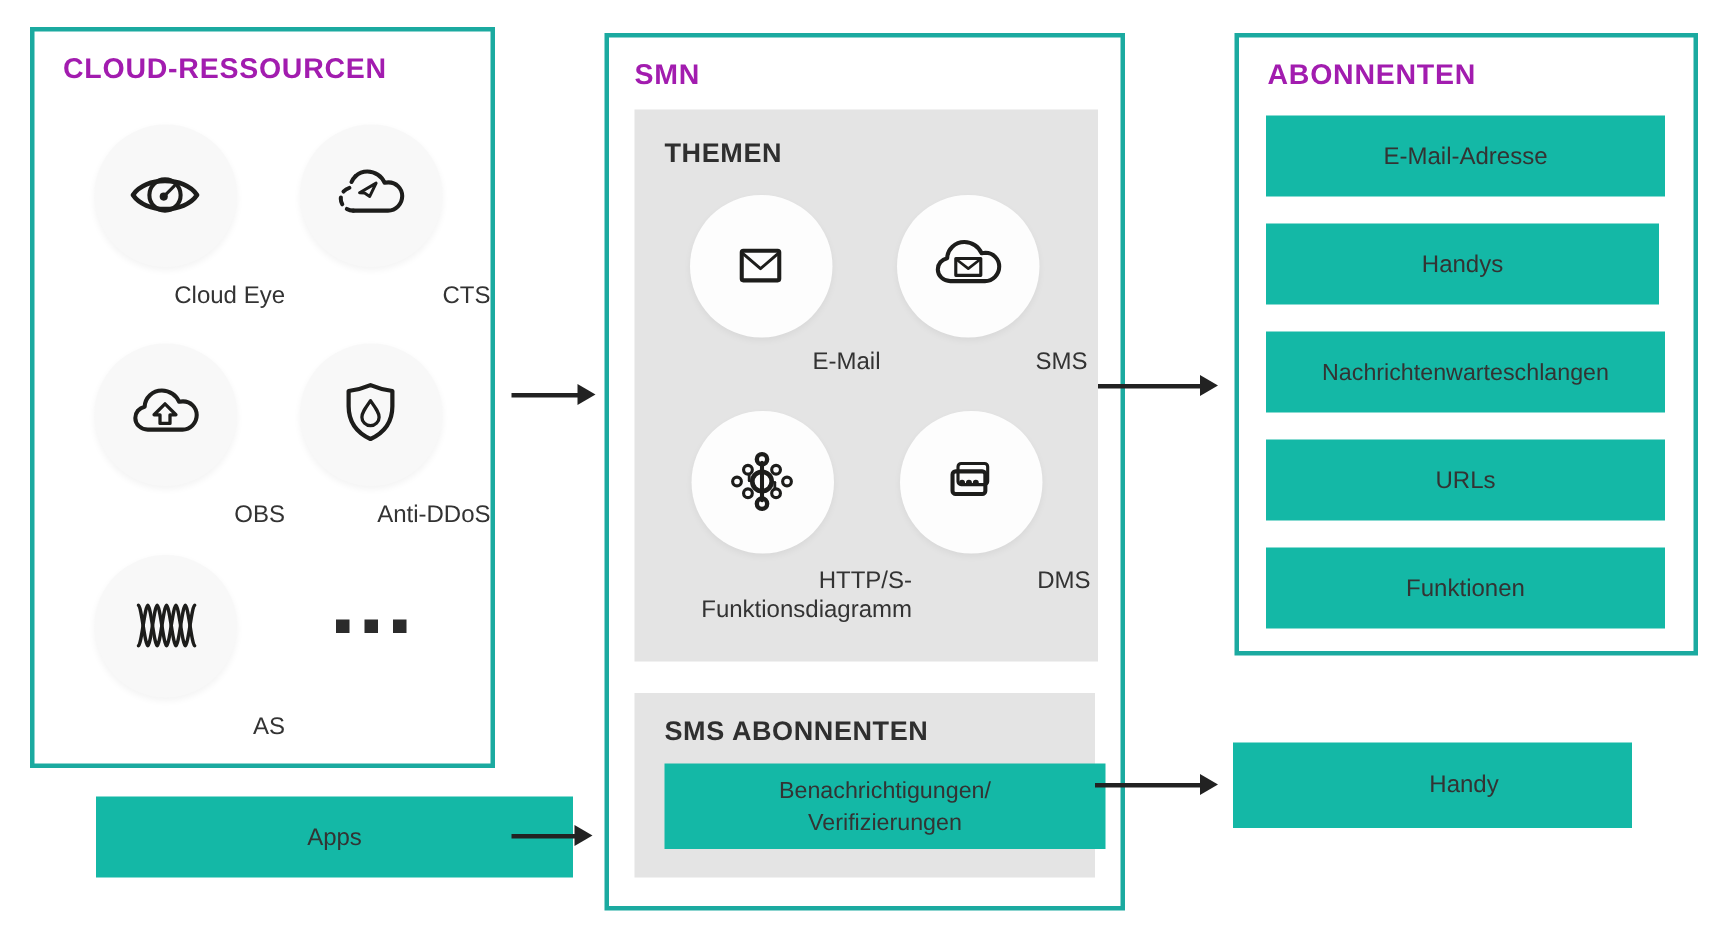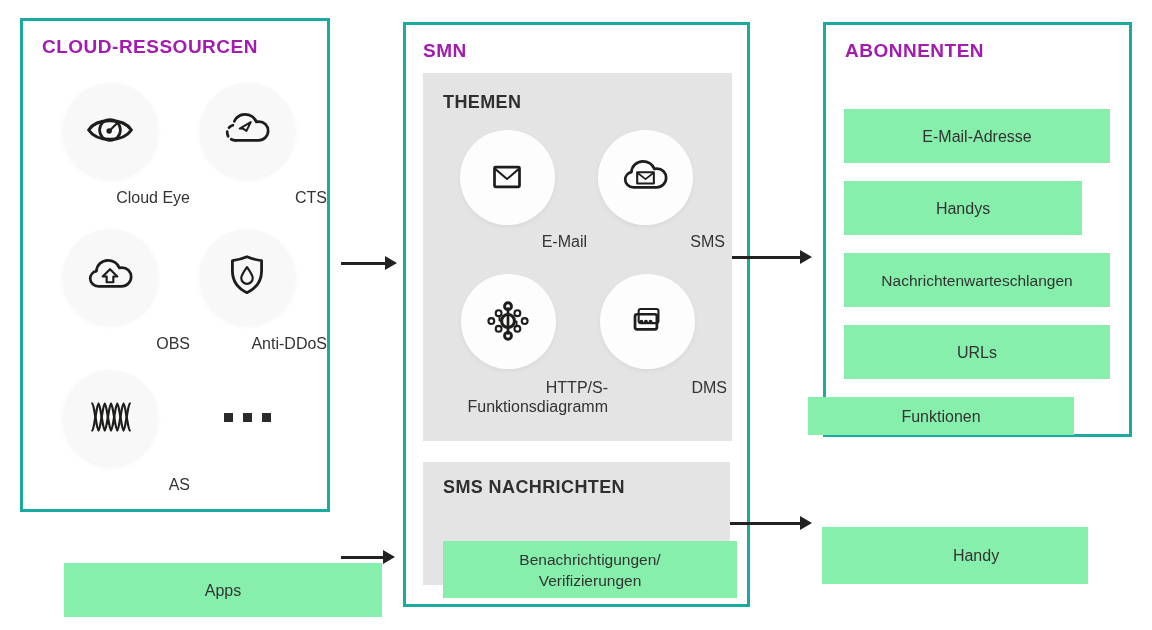--- a/index.html
+++ b/index.html
@@ -8,21 +8,21 @@
     font-family:"Liberation Sans", sans-serif;color:#333;
   }
   .outline-box{position:absolute;border:3px solid #1BAAA0;background:#fff;box-sizing:border-box;}
   .box-title{position:absolute;font-size:19px;font-weight:bold;color:#a21caf;letter-spacing:.5px;white-space:nowrap;}
   .panel{position:absolute;background:#E4E4E4;}
   .panel-header{position:absolute;font-size:18px;font-weight:bold;color:#2f2f2f;letter-spacing:.4px;white-space:nowrap;}
   .icon-circle{position:absolute;width:95px;height:95px;border-radius:50%;display:flex;align-items:center;justify-content:center;box-shadow:0 2px 5px rgba(0,0,0,0.05);}
   .circle-white{background:#f8f8f8;}
   .circle-panel{background:#fdfdfd;}
   .icon-label{position:absolute;font-size:16px;color:#333;text-align:right;line-height:19px;}
-  .teal-btn{position:absolute;background:#86efac;color:#333;display:flex;align-items:center;justify-content:center;text-align:center;font-size:16px;line-height:21px;box-sizing:border-box;margin-top:32px;}
+  .teal-btn{position:absolute;background:#14b8a6;color:#333;display:flex;align-items:center;justify-content:center;text-align:center;font-size:16px;line-height:21px;box-sizing:border-box;}
   .arrow{position:absolute;height:14px;z-index:5;}
   .arrow .shaft{position:absolute;left:0;right:10px;top:5.5px;height:3px;background:#222;}
   .arrow .head{position:absolute;right:0;top:0;width:0;height:0;border-top:7px solid transparent;border-bottom:7px solid transparent;border-left:12px solid #222;}
   svg{display:block;}
   .ic{stroke:#1d1d1b;fill:none;stroke-linecap:round;stroke-linejoin:round;}
 </style>
 </head>
 <body>
 
 <div class="canvas">
@@ -129,36 +129,36 @@
       <rect class="ic" stroke-width="2" x="16" y="12.5" width="19" height="13.5" rx="2"></rect>
       <rect class="ic" stroke-width="2.6" x="12.5" y="17.5" width="21" height="14.5" rx="2" fill="#fdfdfd"></rect>
       <circle cx="18.6" cy="24.8" r="1.9" fill="#1d1d1b"></circle>
       <circle cx="23" cy="24.8" r="1.9" fill="#1d1d1b"></circle>
       <circle cx="27.4" cy="24.8" r="1.9" fill="#1d1d1b"></circle>
     </svg>
   </div>
   <div class="icon-label" style="left:567px;top:378px;width:160px;">DMS</div>
 
   <div class="panel" style="left:423px;top:462px;width:307px;height:123px;"></div>
-  <div class="panel-header" style="left:443px;top:477px;">SMS NACHRICHTEN</div>
+  <div class="panel-header" style="left:443px;top:477px;">SMS ABONNENTEN</div>
   <div class="teal-btn" style="left:443px;top:509px;width:294px;height:57px;font-size:15.5px;">
     <div>
       <div>Benachrichtigungen/</div>
       <div>Verifizierungen</div>
     </div>
   </div>
 
   <div class="outline-box" style="left:823px;top:22px;width:309px;height:415px;"></div>
   <div class="box-title" style="left:845px;top:40px;">ABONNENTEN</div>
 
   <div class="teal-btn" style="left:844px;top:77px;width:266px;height:54px;">E-Mail-Adresse</div>
-  <div class="teal-btn" style="left:844px;top:149px;width:238px;height:54px;">Handys</div>
+  <div class="teal-btn" style="left:844px;top:149px;width:262px;height:54px;">Handys</div>
   <div class="teal-btn" style="left:844px;top:293px;width:266px;height:54px;">URLs</div>
   <div class="teal-btn" style="left:844px;top:221px;width:266px;height:54px;font-size:15.5px;">Nachrichtenwarteschlangen</div>
-  <div class="teal-btn" style="left:808px;top:365px;width:266px;height:38px;">Funktionen</div>
+  <div class="teal-btn" style="left:844px;top:365px;width:266px;height:54px;">Funktionen</div>
 
   <div class="teal-btn" style="left:822px;top:495px;width:266px;height:57px;padding-left:42px;">Handy</div>
 
   <div class="arrow" style="left:341px;top:256px;width:56px;">
     <div class="shaft"></div>
       <div class="head"></div>
   </div>
   <div class="arrow" style="left:732px;top:250px;width:80px;">
     <div class="shaft"></div>
       <div class="head"></div>

